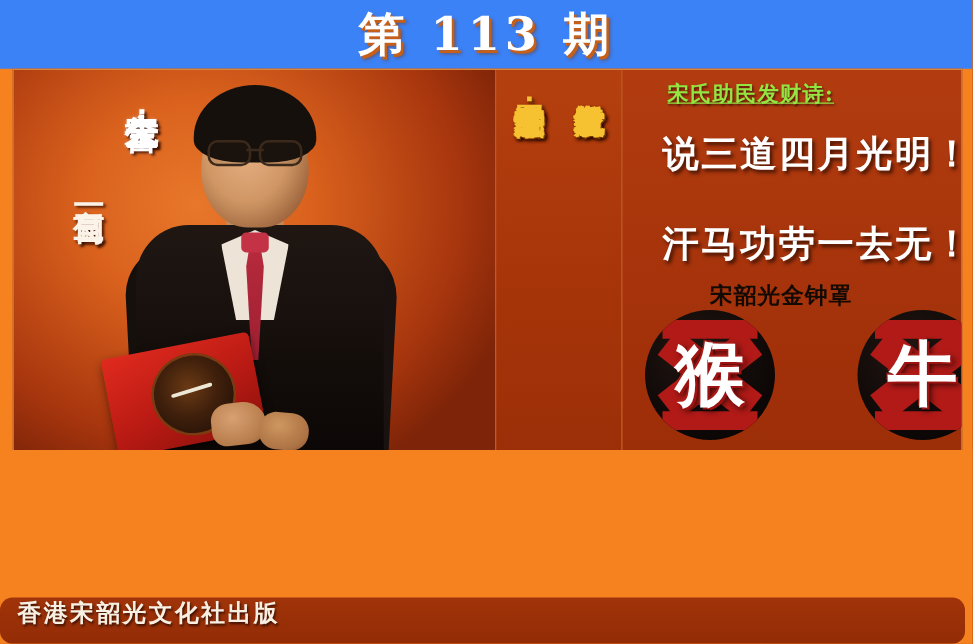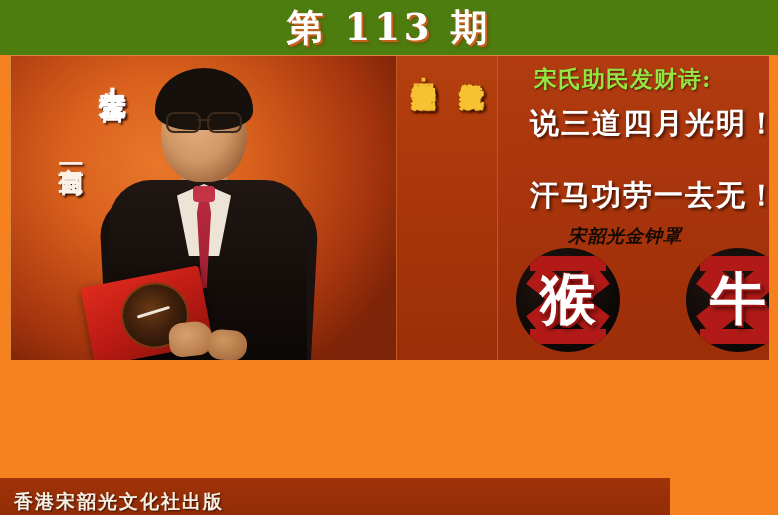--- a/index.html
+++ b/index.html
@@ -7,21 +7,21 @@
   body{
     width:778px;height:515px;overflow:hidden;
     background:#F5821F;
     font-family:"DejaVu Sans","Liberation Sans",sans-serif;
   }
   .page{position:relative;width:778px;height:515px;background:#F5821F;}
 
   
   .header{
     position:absolute;left:0;top:0;width:778px;height:55px;
-    background:#4d7c0f;
+    background:#3b82f6;
     display:flex;align-items:center;justify-content:center;gap:40px;
   }
   .header-title{
     font-size:37px;font-weight:bold;color:#FFFFFF;letter-spacing:2px;
     text-shadow:2px 2px 0 #C4601A, 3px 3px 3px rgba(120,45,5,.55);
     white-space:nowrap;
     font-family:"DejaVu Serif","Liberation Serif",serif;
   }
   .header-issue{ letter-spacing:4px; }
 
@@ -159,40 +159,40 @@
   .gold-b{ left:62px; top:8px; }
 
   
   .poem-zone{
     position:relative;flex:1;height:100%;
     background:linear-gradient(180deg,#B23C10 0%,#A6330B 55%,#9C2E08 100%);
     border-left:1px solid #C05A24;
   }
   .poem-head{
     position:absolute;left:36px;top:8px;
-    font-size:23px;font-weight:bold;color:#93E542;
+    font-size:17px;font-weight:bold;color:#93E542;
     letter-spacing:1px;white-space:nowrap;
     font-family:"DejaVu Serif","Liberation Serif",serif;
     text-shadow:1px 1px 2px rgba(40,10,0,.75);
+    text-decoration:underline;
   }
   .poem-line{
     position:absolute;left:32px;
     font-size:29px;font-weight:bold;color:#FFFFFF;
     letter-spacing:2px;white-space:nowrap;
     font-family:"DejaVu Serif","Liberation Serif",serif;
     text-shadow:2px 2px 3px rgba(50,14,2,.85);
   }
   .poem-1{top:48px;}
   .poem-2{top:120px;}
   .badge-title{
     position:absolute;left:70px;top:168px;
     font-size:18px;font-weight:bold;color:#140A04;
     letter-spacing:1px;white-space:nowrap;
     font-family:"DejaVu Serif","Liberation Serif",serif;
-    font-style:italic;
   }
   .badges{
     position:absolute;left:8px;top:192px;width:330px;height:108px;
   }
   .badge{
     position:absolute;top:0;width:104px;height:104px;border-radius:50%;
     background:radial-gradient(circle at 40% 34%, #241713 0%, #100A08 55%, #050302 100%);
     overflow:hidden;
   }
   .badge.b1{left:10px;}
@@ -225,23 +225,23 @@
   }
 
   
   .blank{
     position:absolute;left:0;top:360px;width:778px;height:118px;
     background:#F5821F;
   }
 
   
   .footer{
-    position:absolute;left:0;bottom:0;width:670px;height:37px;
+    position:absolute;left:0;bottom:0;width:772px;height:37px;
     background:linear-gradient(180deg,#A03309 0%,#932C06 100%);
-    display:flex;align-items:flex-end;
+    display:flex;align-items:flex-start;border-radius:10px;
   }
   .footer-text{
     margin-left:14px;
     font-size:19px;font-weight:bold;color:#F7EFE2;letter-spacing:2px;
     font-family:"DejaVu Serif","Liberation Serif",serif;
     text-shadow:1px 1px 2px rgba(30,8,0,.8);
   }
 </style>
 </head>
 <body>

